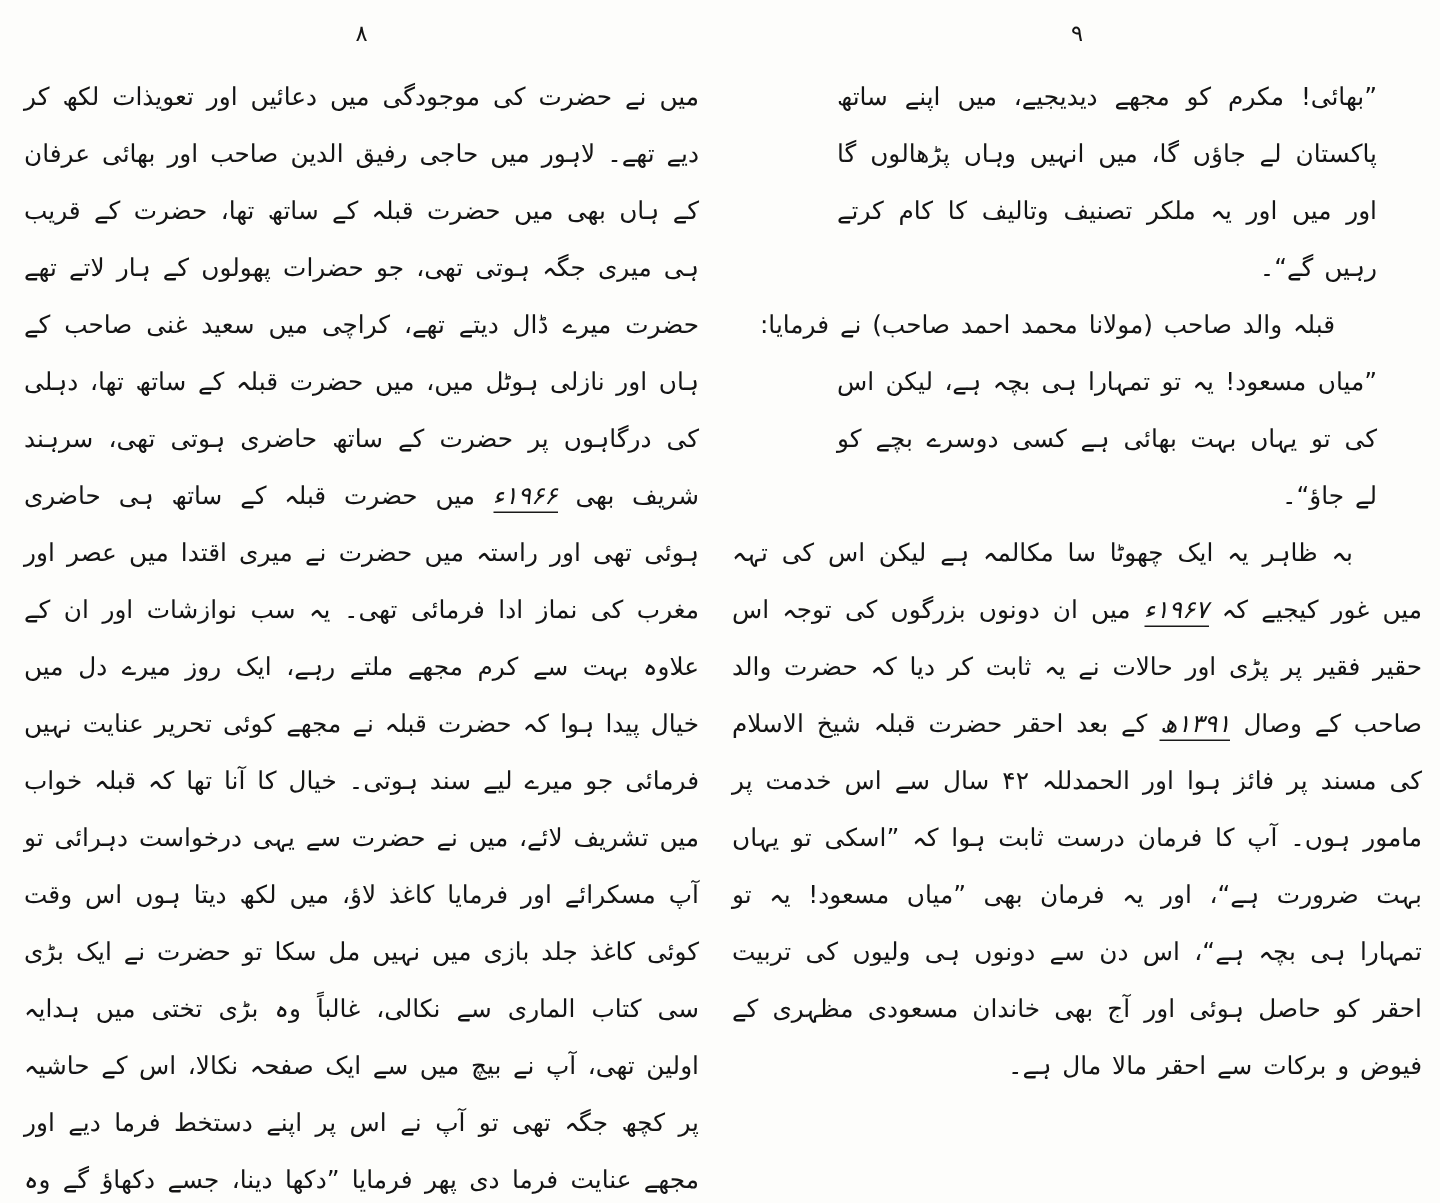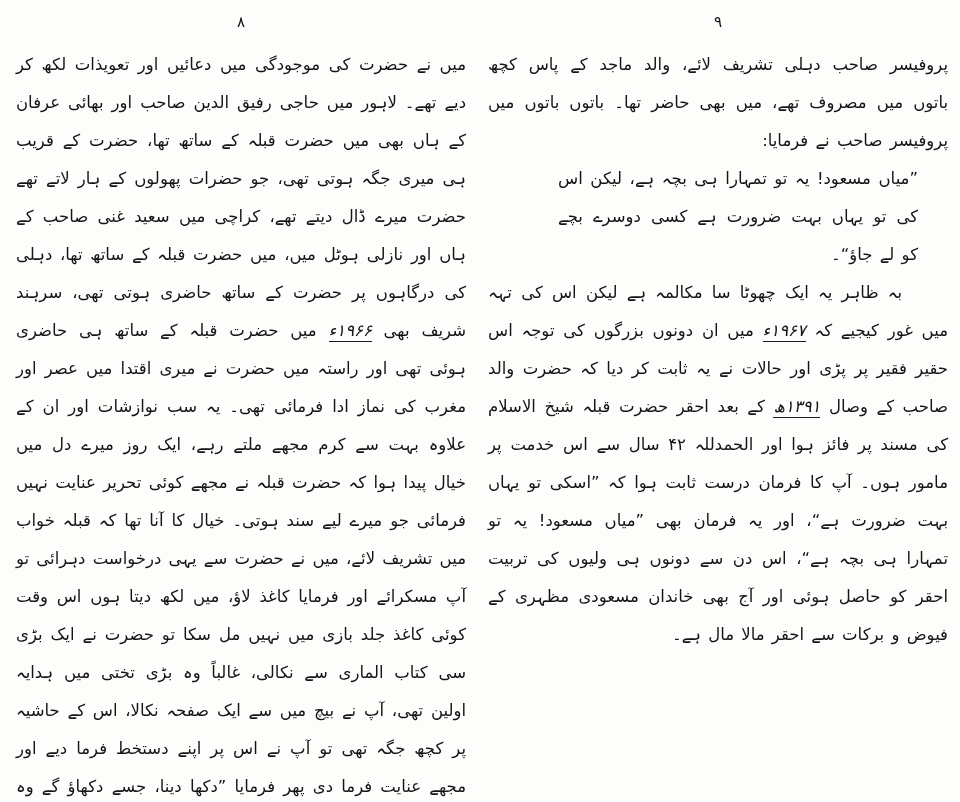--- a/index.html
+++ b/index.html
@@ -64,25 +64,26 @@
 
     <p>
       <span>میں نے حضرت کی موجودگی میں دعائیں اور تعویذات لکھ کر دیے تھے۔ لاہور میں حاجی رفیق الدین صاحب اور بھائی عرفان کے ہاں بھی میں حضرت قبلہ کے ساتھ تھا، حضرت کے قریب ہی میری جگہ ہوتی تھی، جو حضرات پھولوں کے ہار لاتے تھے حضرت میرے ڈال دیتے تھے، کراچی میں سعید غنی صاحب کے ہاں اور نازلی ہوٹل میں، میں حضرت قبلہ کے ساتھ تھا، دہلی کی درگاہوں پر حضرت کے ساتھ حاضری ہوتی تھی، سرہند شریف بھی </span><span class="year">۱۹۶۶ء</span><span> میں حضرت قبلہ کے ساتھ ہی حاضری ہوئی تھی اور راستہ میں حضرت نے میری اقتدا میں عصر اور مغرب کی نماز ادا فرمائی تھی۔ یہ سب نوازشات اور ان کے علاوہ بہت سے کرم مجھے ملتے رہے، ایک روز میرے دل میں خیال پیدا ہوا کہ حضرت قبلہ نے مجھے کوئی تحریر عنایت نہیں فرمائی جو میرے لیے سند ہوتی۔ خیال کا آنا تھا کہ قبلہ خواب میں تشریف لائے، میں نے حضرت سے یہی درخواست دہرائی تو آپ مسکرائے اور فرمایا کاغذ لاؤ، میں لکھ دیتا ہوں اس وقت کوئی کاغذ جلد بازی میں نہیں مل سکا تو حضرت نے ایک بڑی سی کتاب الماری سے نکالی، غالباً وہ بڑی تختی میں ہدایہ اولین تھی، آپ نے بیچ میں سے ایک صفحہ نکالا، اس کے حاشیہ پر کچھ جگہ تھی تو آپ نے اس پر اپنے دستخط فرما دیے اور مجھے عنایت فرما دی پھر فرمایا ”دکھا دینا، جسے دکھاؤ گے وہ مان جائے گا“۔ وہ دن ہے اور آج کا دن، میں نے یقین کر لیا کہ حضرت نے مجھے خلافت عطا فرما دی، اس واقعہ کو میں حضرت مجدد العصر کو پہلے بھی لکھ چکا ہوں، حضرت کے مبارک دستخط میری نظر کے سامنے ہیں اور آج بھی ہیں میں ان کے فیض اور برکتوں سے مالا مال ہوں۔ الحمدللہ</span>
     </p>
 
   </div>
 
   <div class="page page-left">
     <div class="page-number">۹</div>
 
-    <p>پروفیسر صاحب دہلی تشریف لائے، والد ماجد کے پاس کچھ باتوں میں مصروف تھے، میں بھی حاضر تھا۔ باتوں باتوں میں پروفیسر صاحب نے فرمایا:</p>
 
+    <p class="quote">”بھائی! مکرم کو مجھے دیدیجیے، میں اپنے ساتھ پاکستان لے جاؤں گا، میں انہیں وہاں پڑھالوں گا اور میں اور یہ ملکر تصنیف وتالیف کا کام کرتے رہیں گے“۔</p>
 
+    <p class="indent-lg">قبلہ والد صاحب (مولانا محمد احمد صاحب) نے فرمایا:</p>
 
-    <p class="quote">”میاں مسعود! یہ تو تمہارا ہی بچہ ہے، لیکن اس کی تو یہاں بہت ضرورت ہے کسی دوسرے بچے کو لے جاؤ“۔</p>
+    <p class="quote">”میاں مسعود! یہ تو تمہارا ہی بچہ ہے، لیکن اس کی تو یہاں بہت بھائی ہے کسی دوسرے بچے کو لے جاؤ“۔</p>
 
     <p class="indent">
       <span>بہ ظاہر یہ ایک چھوٹا سا مکالمہ ہے لیکن اس کی تہہ میں غور کیجیے کہ </span><span class="year">۱۹۶۷ء</span><span> میں ان دونوں بزرگوں کی توجہ اس حقیر فقیر پر پڑی اور حالات نے یہ ثابت کر دیا کہ حضرت والد صاحب کے وصال </span><span class="year">۱۳۹۱ھ</span><span> کے بعد احقر حضرت قبلہ شیخ الاسلام کی مسند پر فائز ہوا اور الحمدللہ ۴۲ سال سے اس خدمت پر مامور ہوں۔ آپ کا فرمان درست ثابت ہوا کہ ”اسکی تو یہاں بہت ضرورت ہے“، اور یہ فرمان بھی ”میاں مسعود! یہ تو تمہارا ہی بچہ ہے“، اس دن سے دونوں ہی ولیوں کی تربیت احقر کو حاصل ہوئی اور آج بھی خاندان مسعودی مظہری کے فیوض و برکات سے احقر مالا مال ہے۔</span>
     </p>
 
   </div>
 
 </div>
 
 </body></html>

